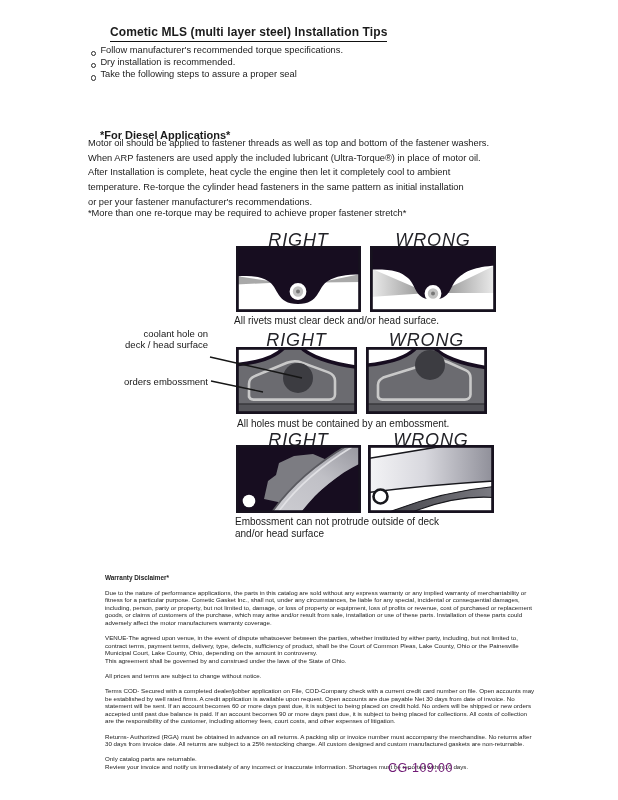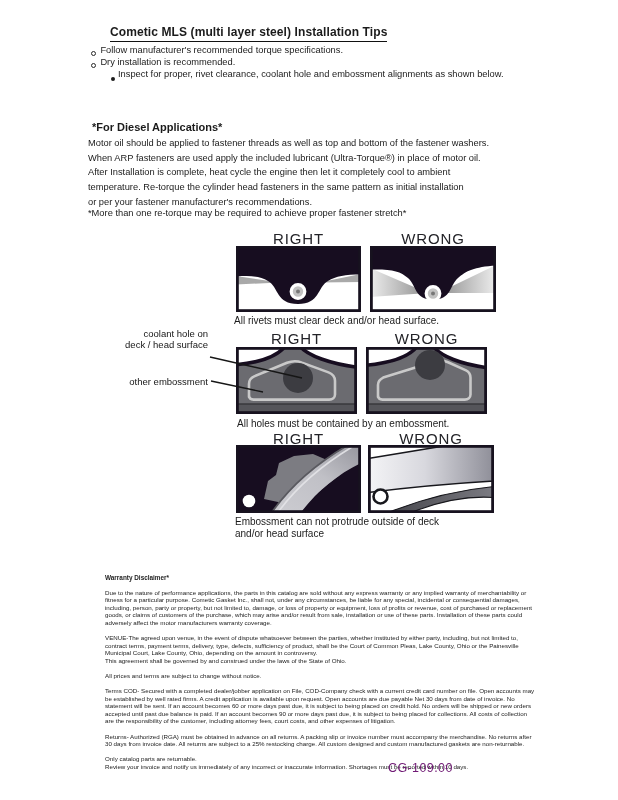--- a/index.html
+++ b/index.html
@@ -10,27 +10,27 @@
 
   .title{left:110px;top:25px;font-size:12px;font-weight:bold;margin:0;
          border-bottom:1.6px solid #111;padding-bottom:2px;letter-spacing:.1px;}
 
   .bullets{left:91px;top:44px;width:470px;font-size:9.3px;}
   .b-row{display:flex;align-items:flex-end;line-height:12.2px;}
   .b-row.sub{margin-left:20px;}
   .o-marker{flex:0 0 auto;width:3.4px;height:3.4px;border:1px solid #2a2a2a;border-radius:50%;margin:3.6px 4px 0 0;}
   .f-marker{flex:0 0 auto;width:4px;height:4px;background:#1d1d1d;border-radius:50%;margin:3.6px 3px 0 0;}
 
-  .diesel-h{left:88px;top:117px;font-size:11px;font-weight:bold;margin:4px;}
+  .diesel-h{left:88px;top:117px;font-size:11px;font-weight:bold;margin:12px;}
   .para{margin:0;font-size:9.3px;line-height:15px;width:455px;}
   .p1{left:88px;top:136px;}
   .p2{left:88px;top:165px;}
   .note{left:88px;top:206px;}
 
-  .dlabel{font-size:15px;letter-spacing:.9px;color:#232328;text-align:center;}
+  .dlabel{font-size:18px;letter-spacing:.9px;color:#232328;text-align:center;font-style:italic;}
   .caption{font-size:10px;color:#1b1b1b;line-height:12px;}
   svg{display:block;}
 
   .s1rl{left:236px;top:230px;width:125px;} .s1wl{left:370px;top:230px;width:126px;}
   .s1rb{left:236px;top:246px;} .s1wb{left:370px;top:246px;}
   .s1c{left:234px;top:315px;}
 
   .s2rl{left:236px;top:330px;width:121px;} .s2wl{left:366px;top:330px;width:121px;}
   .s2rb{left:236px;top:347px;} .s2wb{left:366px;top:347px;}
   .s2c{left:237px;top:418px;}
@@ -57,23 +57,23 @@
 
   <div class="abs bullets">
     <div class="b-row">
       <span class="o-marker"></span>
       <span>Follow manufacturer's recommended torque specifications.</span>
     </div>
     <div class="b-row">
       <span class="o-marker"></span>
       <span>Dry installation is recommended.</span>
     </div>
-    <div class="b-row sub">
-      <span class="f-marker"></span>
-      <span>Inspect for proper, rivet clearance, coolant hole and embossment alignments as shown below.</span>
+    <div class="b-row">
+      <span class="o-marker"></span>
+      <span>Take the following steps to assure a proper seal</span>
     </div>
   </div>
 
   <h2 class="abs diesel-h">*For Diesel Applications*</h2>
   <p class="abs para preline p1">Motor oil should be applied to fastener threads as well as top and bottom of the fastener washers.
 When ARP fasteners are used apply the included lubricant (Ultra-Torque®) in place of motor oil.</p>
   <p class="abs para preline p2">After Installation is complete, heat cycle the engine then let it completely cool to ambient
 temperature. Re-torque the cylinder head fasteners in the same pattern as initial installation
 or per your fastener manufacturer's recommendations.</p>
   <p class="abs para note">*More than one re-torque may be required to achieve proper fastener stretch*</p>
@@ -111,21 +111,21 @@
     <rect x="1.4" y="1.4" width="123.2" height="63.2" fill="none" stroke="#17121f" stroke-width="2.8"></rect>
   </svg>
 
   <div class="abs caption s1c">All rivets must clear deck and/or head surface.</div>
 
   <div class="abs dlabel s2rl">RIGHT</div>
   <div class="abs dlabel s2wl">WRONG</div>
 
   <div class="abs ann ann1 preline">coolant hole on
 deck / head surface</div>
-  <div class="abs ann ann2">other embossment</div>
+  <div class="abs ann ann2">orders embossment</div>
 
   <svg class="abs s2rb" width="121" height="67" viewBox="0 0 121 67">
     <rect width="121" height="67" fill="#6b6b70"></rect>
     <rect x="0" y="57" width="121" height="10" fill="#55555a"></rect>
     <line x1="0" y1="57" x2="121" y2="57" stroke="#38383d" stroke-width="1.4"></line>
     <path d="M-2,-2 L50,-2 C43,8.5 25,15.5 -2,18 Z" fill="#ffffff" stroke="#170d20" stroke-width="3.6"></path>
     <path d="M123,-2 L63,-2 C71,9 95,17 123,20.5 Z" fill="#ffffff" stroke="#170d20" stroke-width="3.6"></path>
     <path d="M13,50 L13,37 C13,33.5 15,30.8 18.2,29.4 L51,15.8 C56,13.8 61.5,13.8 66,15.6 L92.5,25.4 C96.5,27 99,30.2 99,33.8 L99,47.5 C99,50.6 96.4,52.6 93.2,52.6 L17.6,52.6 C14.7,52.6 13,50.9 13,48 Z" fill="none" stroke="#c9c9c9" stroke-width="2.6" stroke-linejoin="round"></path>
     <circle cx="62" cy="31" r="15" fill="#3c3c41"></circle>
     <rect x="1.4" y="1.4" width="118.2" height="64.2" fill="none" stroke="#17121f" stroke-width="2.8"></rect>

